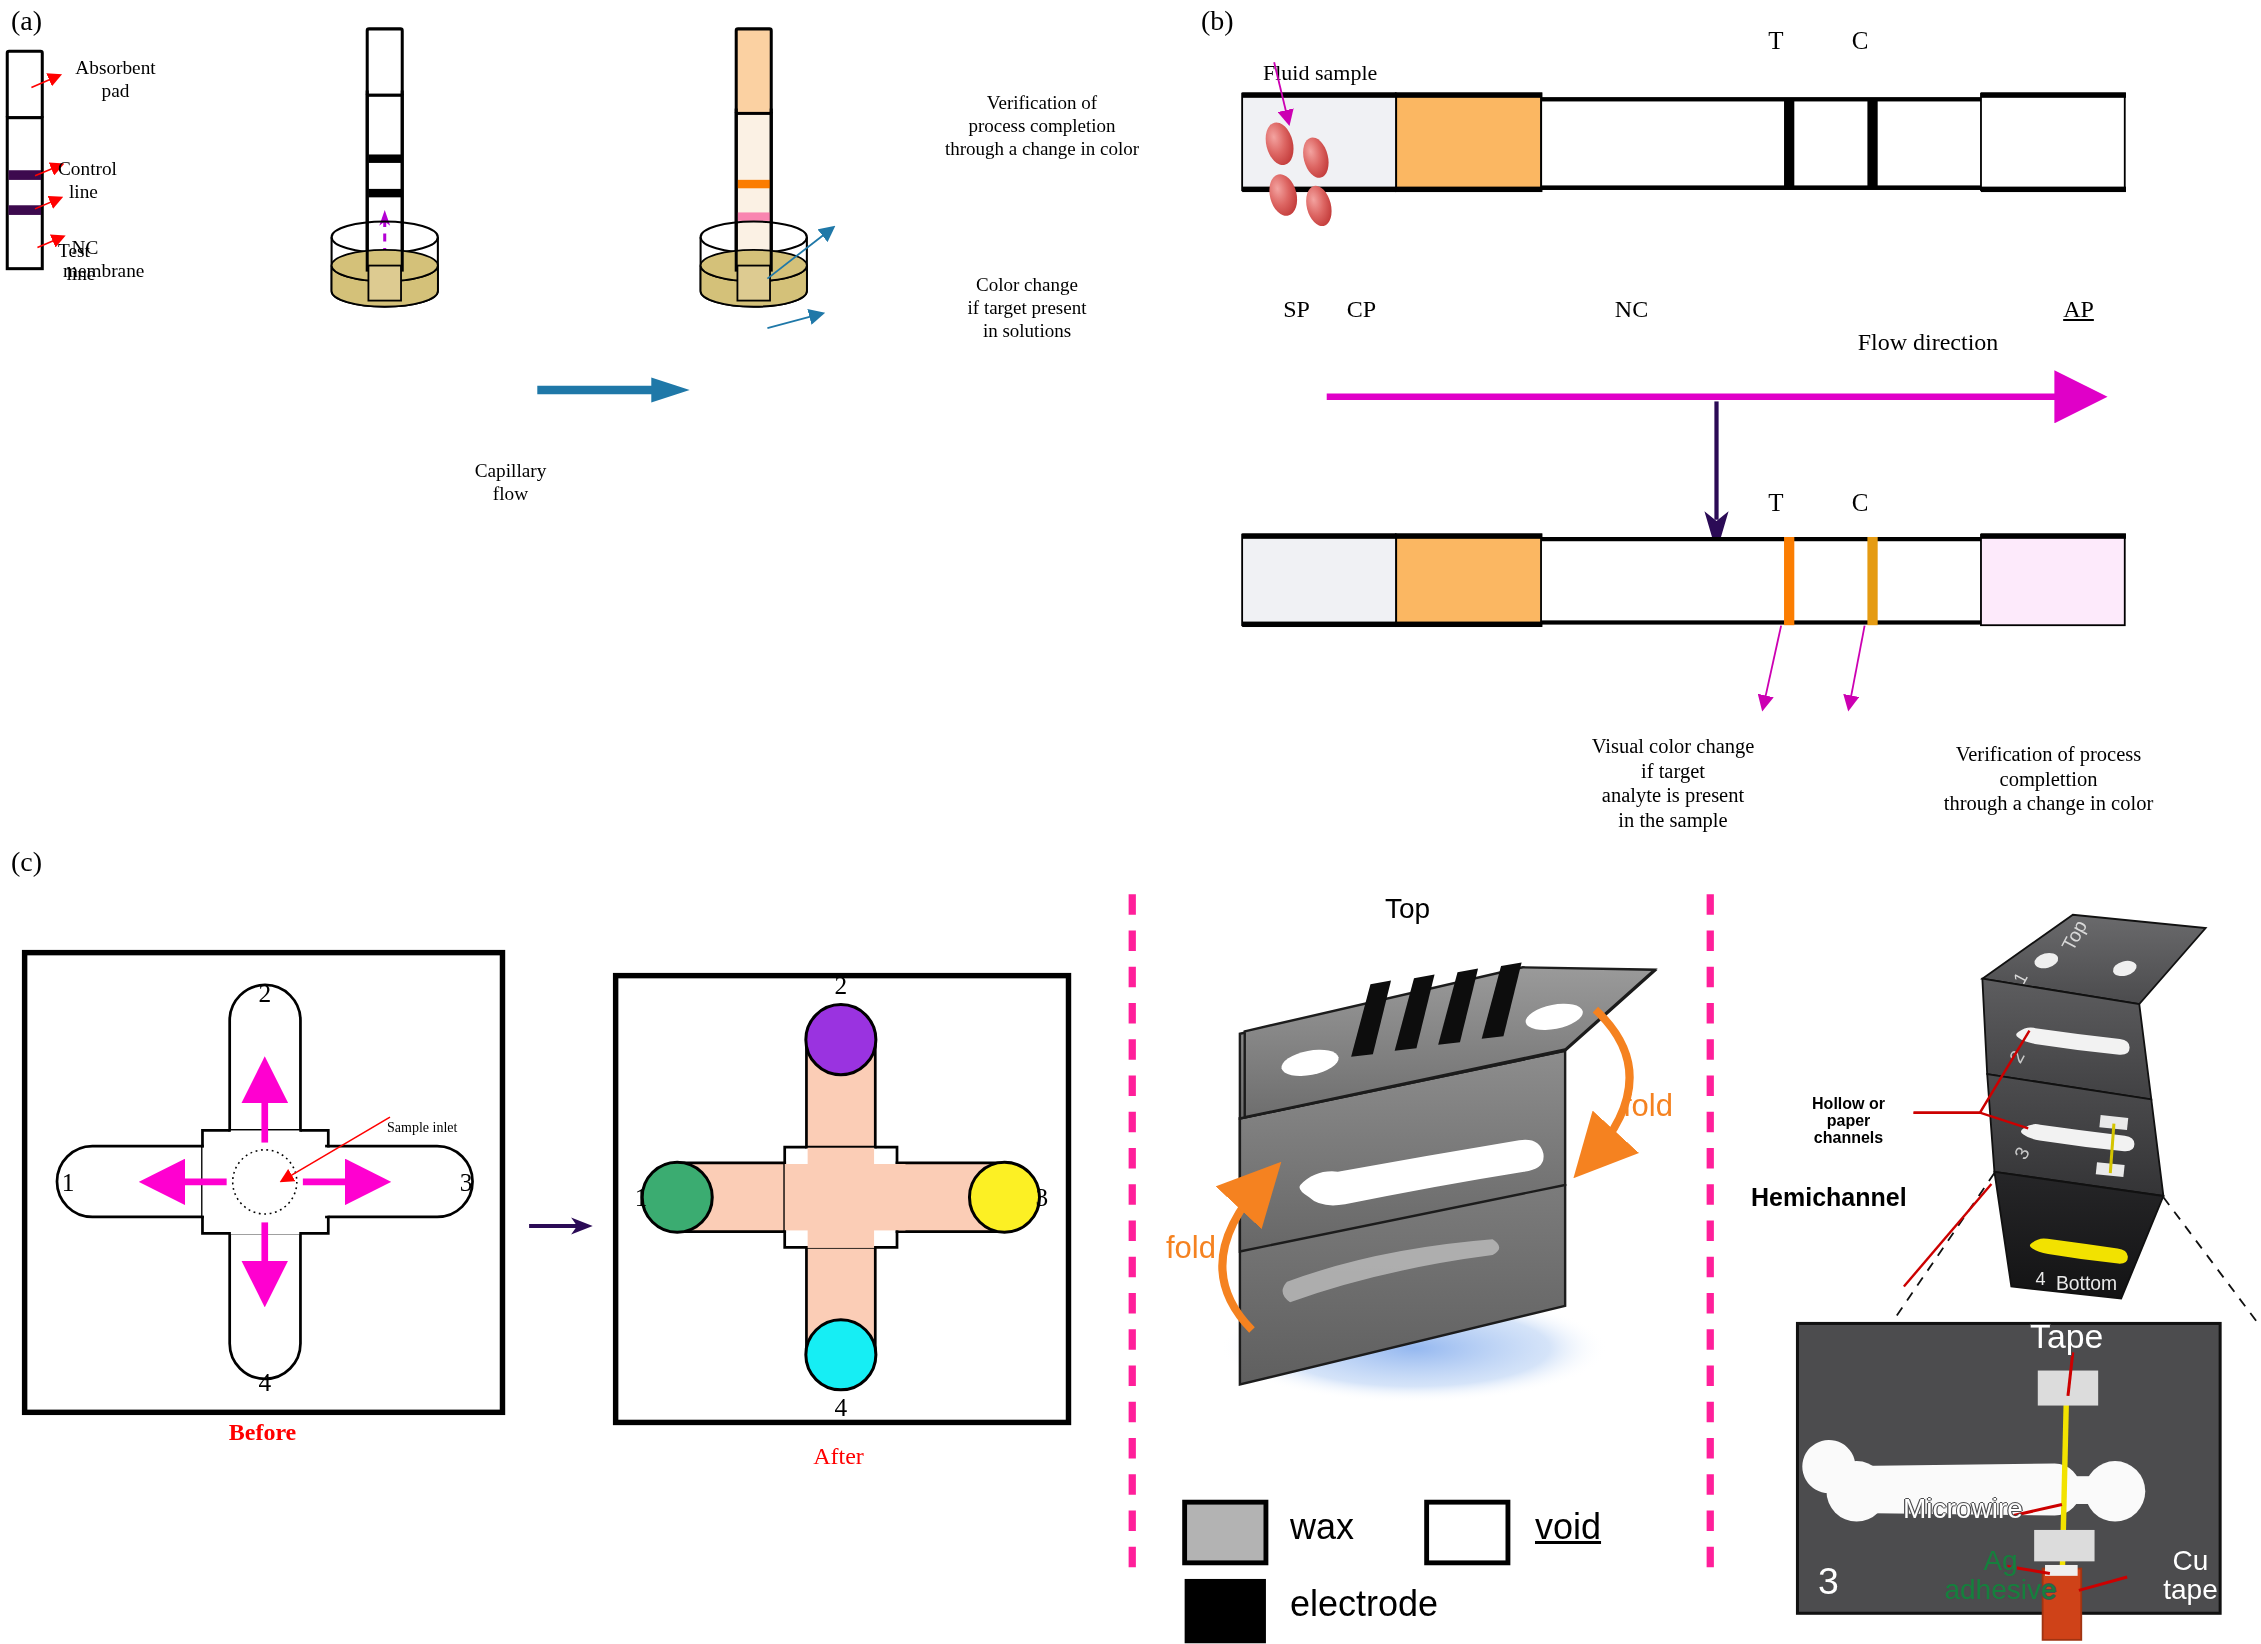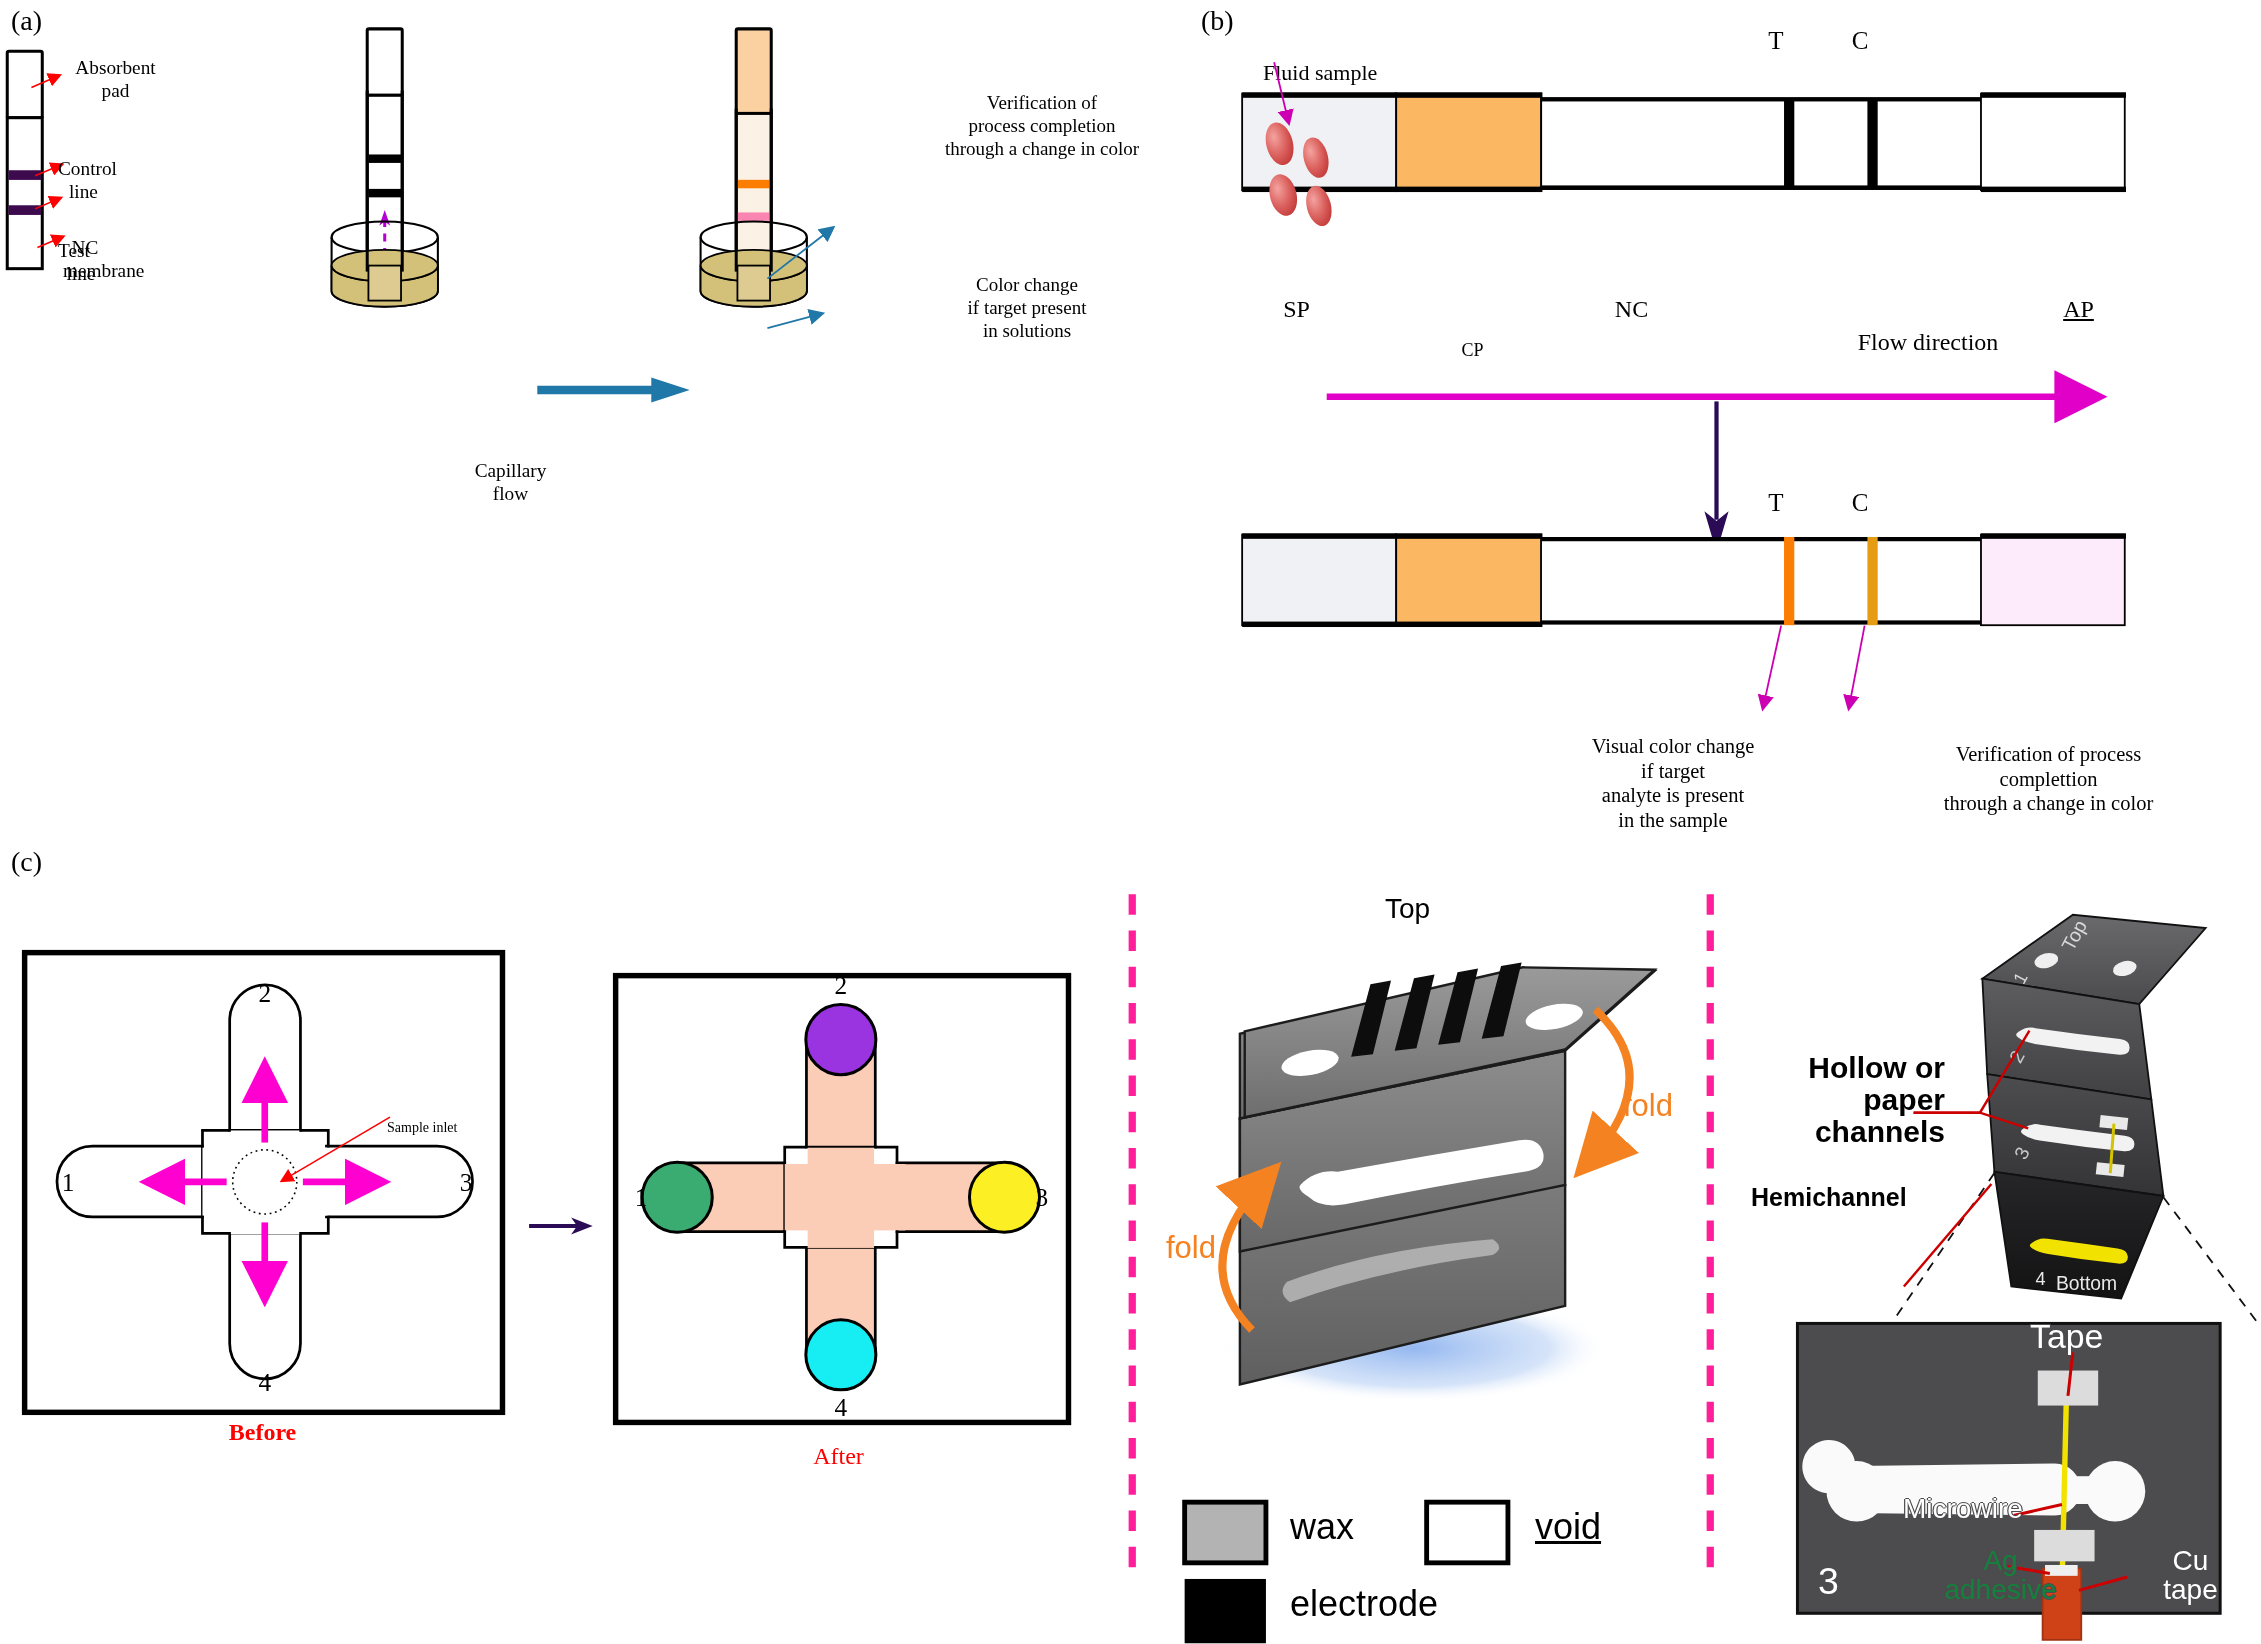--- a/index.html
+++ b/index.html
@@ -183,21 +183,21 @@
     <ellipse cx="162" cy="200" rx="20" ry="34" fill="url(#drop-grad)" transform="rotate(-14 162 200)"></ellipse>
   </g>
 
   <line x1="88" y1="-38" x2="112" y2="62" stroke="#cc00b2" stroke-width="3" marker-end="url(#ar-mag-b)"></line>
 </svg>
 
 <div class="abs serif ctr" style="left:1758px;top:27px;width:36px;font-size:25px;">T</div>
 <div class="abs serif ctr" style="left:1842px;top:27px;width:36px;font-size:25px;">C</div>
 
 <div class="abs serif ctr" style="left:1260px;top:296px;width:73px;font-size:24px;">SP</div>
-<div class="abs serif ctr" style="left:1436px;top:296px;width:73px;font-size:18px;margin-top:44px;">CP</div>
+<div class="abs serif ctr" style="left:1325px;top:296px;width:73px;font-size:24px;">CP</div>
 <div class="abs serif ctr" style="left:1595px;top:296px;width:73px;font-size:24px;">NC</div>
 <div class="abs serif ctr" style="left:2042px;top:296px;width:73px;font-size:24px;text-decoration:underline;">AP</div>
 
 <div class="abs serif ctr" style="left:1819px;top:329px;width:218px;font-size:24px;">Flow direction</div>
 
 <svg class="abs" style="left:1221px;top:350px;" width="1027" height="73" viewBox="0 0 1700 120">
   <defs>
     <marker id="ar-flow" markerWidth="8" markerHeight="8" refX="5.5" refY="4" orient="auto">
       <path d="M0,0 L8,4 L0,8 z" fill="#e000c8"></path>
     </marker>
@@ -463,21 +463,21 @@
     <line x1="400" y1="492" x2="556" y2="700"></line>
   </g>
 
   <g stroke="#cc0000" stroke-width="4" fill="none">
     <path d="M-30,640 L115,470"></path>
     <path d="M-14,352 L96,352 L178,216"></path>
     <path d="M-14,352 L96,352 L176,378"></path>
   </g>
 </svg>
 
-<div class="abs sans ctr" style="left:1752px;top:1052px;width:193px;font-size:30px;line-height:1.06;font-weight:bold;text-align:right;">
+<div class="abs sans ctr" style="left:1752px;top:1096px;width:193px;font-size:16px;line-height:1.06;font-weight:bold;">
   <div>Hollow or</div>
   <div>paper</div>
   <div>channels</div>
 </div>
 
 <div class="abs sans" style="left:1751px;top:1183px;font-size:25px;font-weight:bold;">Hemichannel</div>
 
 <svg class="abs" style="left:1789px;top:1305px;" width="471" height="340" viewBox="0 0 780 562">
   <rect x="14" y="30" width="700" height="480" fill="#4c4c4e" stroke="#111" stroke-width="5"></rect>
 

